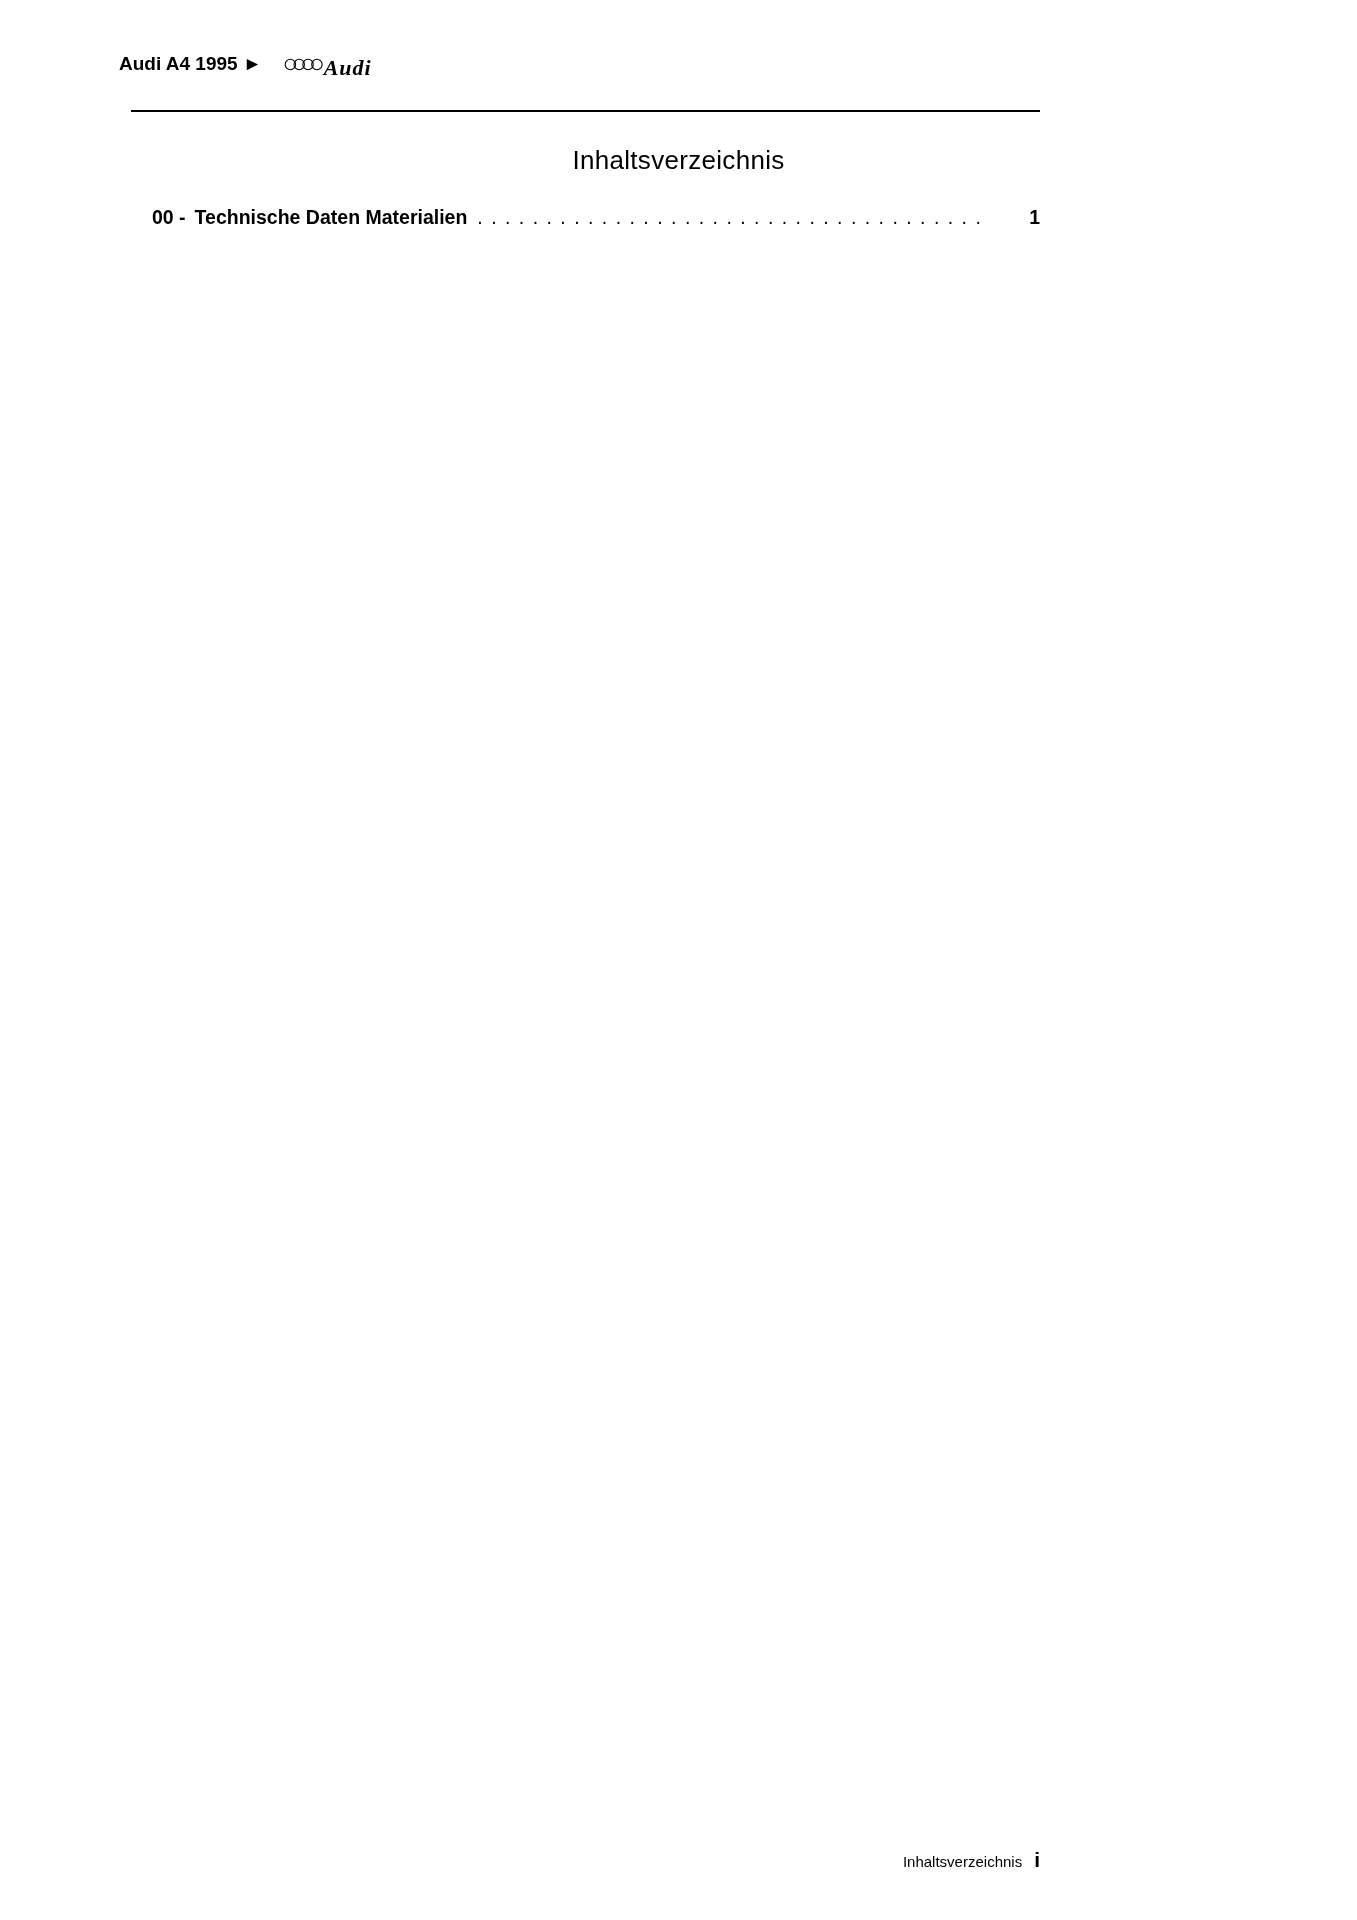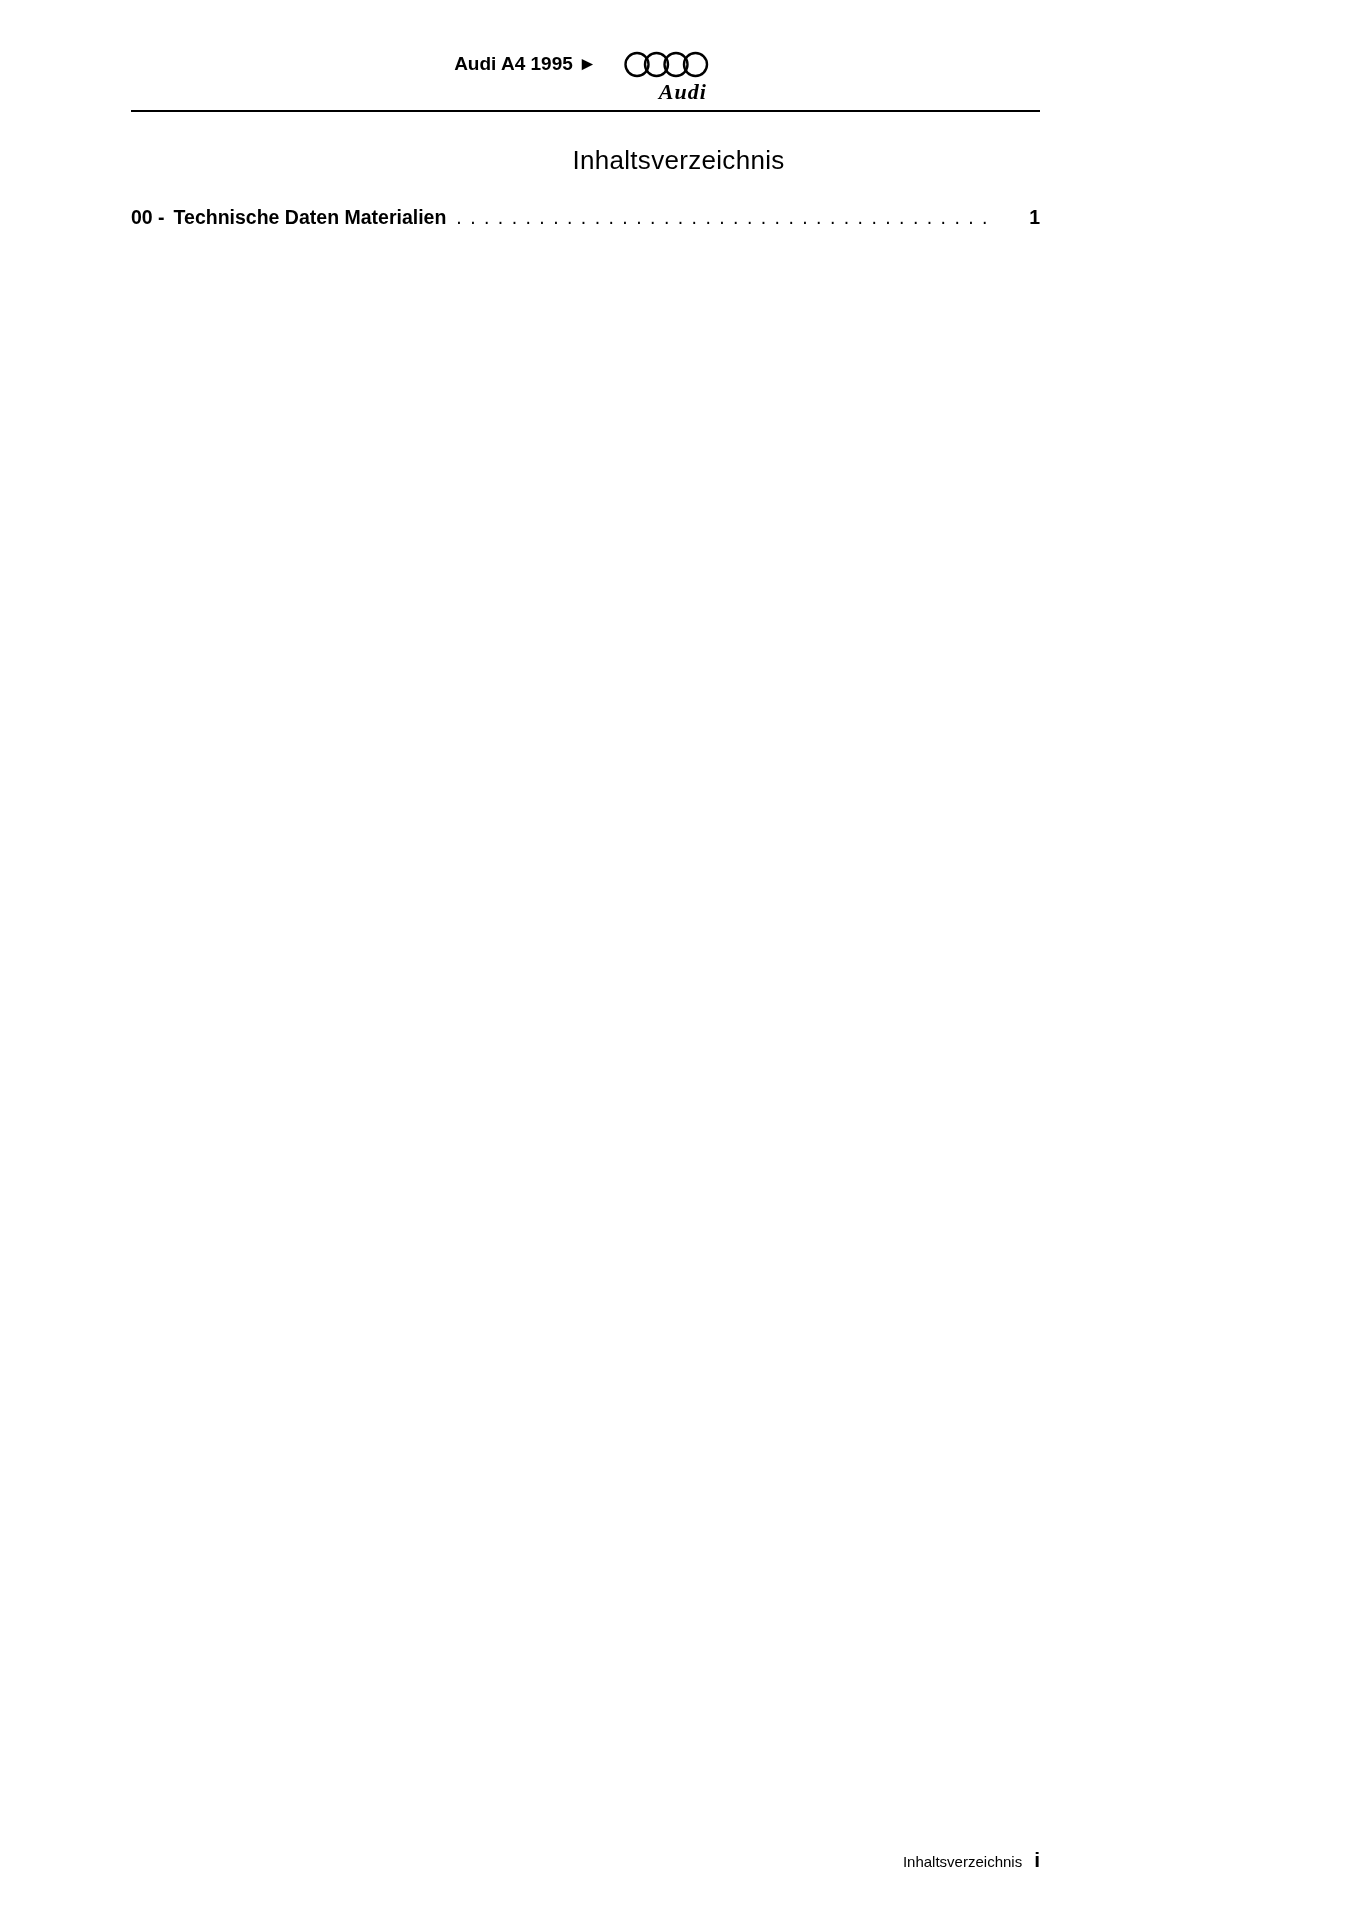--- a/index.html
+++ b/index.html
@@ -12,37 +12,37 @@
     height: 1920px;
     margin: 0 auto;
     background: #ffffff;
     overflow: hidden;
   }
 
   
   .page-header {
     position: absolute;
     top: 50px;
-    left: 125px;
+    left: 119px;
     right: 317px;
     display: flex;
-    justify-content: center;
+    justify-content: flex-start;
     align-items: flex-start;
   }
   .header-text {
     text-align: right;
     font-weight: 700;
     font-size: 19px;
     line-height: 27px;
     padding-right: 22px;
   }
   .header-logos {
     width: 92px;
     display: flex;
-    flex-direction: column;
+    flex-direction: row;
     align-items: flex-end;
   }
   .rings { display: block; margin-bottom: 1px; }
   .wordmark {
     font-family: "Liberation Serif", serif;
     font-style: italic;
     font-weight: 700;
     font-size: 22px;
     line-height: 24px;
     letter-spacing: 1px;
@@ -89,21 +89,21 @@
   .row .page {
     flex: 0 0 44px;
     text-align: right;
   }
   .row.chapter {
     font-weight: 700;
     font-size: 19.5px;
     margin-top: 17px;
     margin-bottom: 6px;
   }
-  .row.chapter .num { flex: 0 0 auto; margin-right: 9px; }
+  .row.chapter .num { flex: 0 0 auto; margin-right: 9px; margin-left: 21px; }
   .row.chapter:first-child { margin-top: 0; }
 
   
   .page-footer {
     position: absolute;
     right: 317px;
     bottom: 48px;
     display: flex;
     align-items: baseline;
   }

